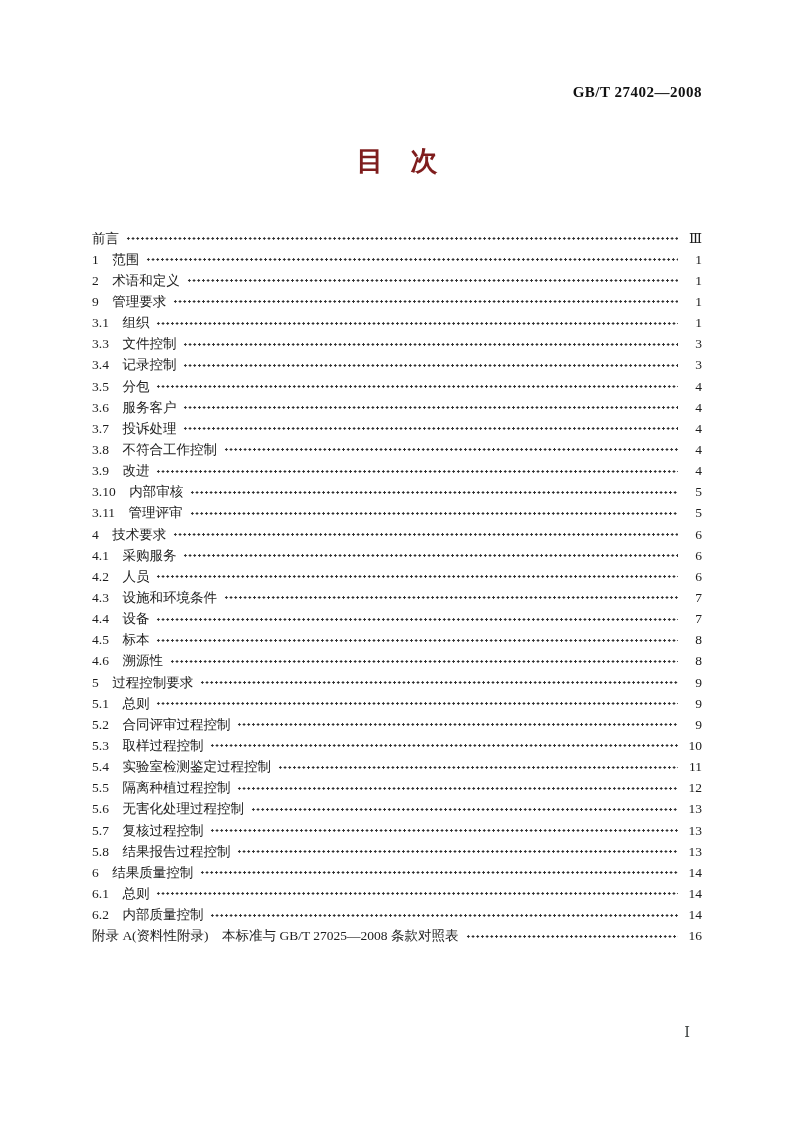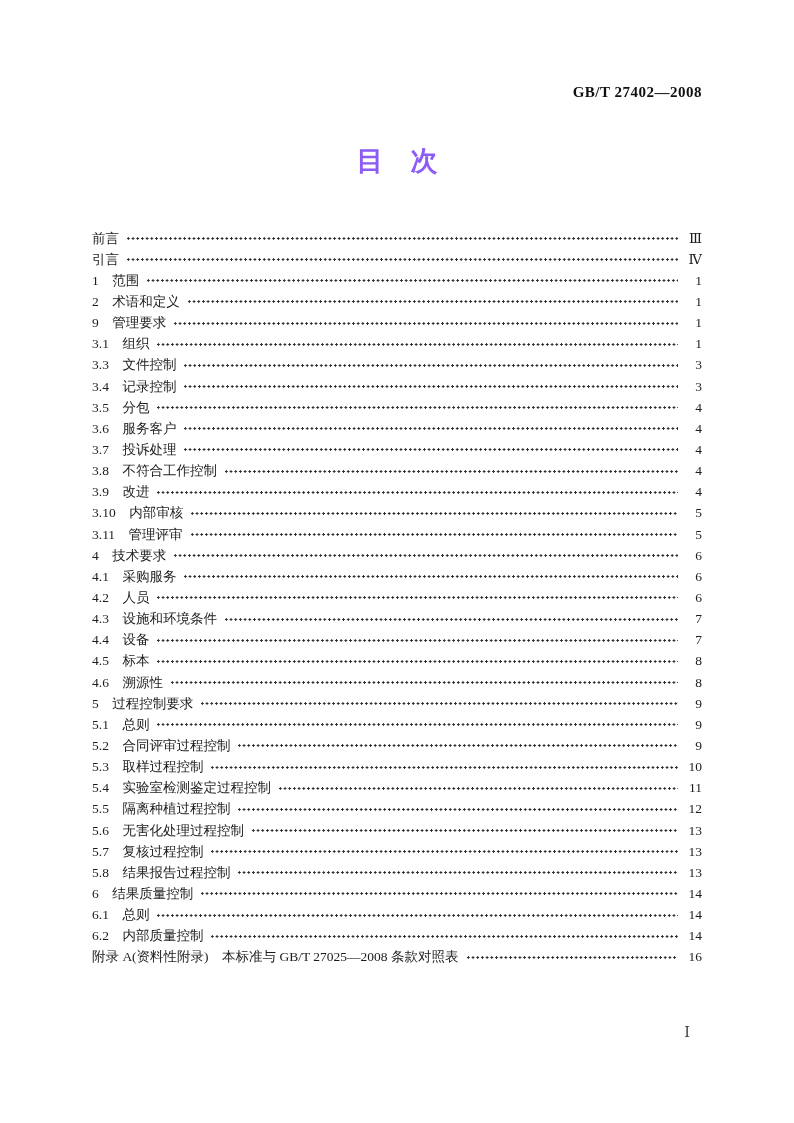--- a/index.html
+++ b/index.html
@@ -25,21 +25,21 @@
     white-space: pre;
   }
   .doc-title {
     position: absolute;
     top: 143px;
     left: 0;
     width: 100%;
     text-align: center;
     font-size: 27px;
     font-weight: bold;
-    color: #8b5cf6;
+    color: #7f1d1d;
     white-space: pre;
   }
   .toc {
     position: absolute;
     left: 88px;
     right: 88px;
     top: 212px;
     margin-top: 16px;
   }
   .toc-line {
@@ -85,25 +85,20 @@
 
   <div class="doc-title">目　次</div>
 
   <div class="toc">
       <div class="toc-line">
     <span class="toc-label">前言</span>
     <span class="toc-dots"></span>
     <span class="toc-page">Ⅲ</span>
   </div>
       <div class="toc-line">
-    <span class="toc-label">引言</span>
-    <span class="toc-dots"></span>
-    <span class="toc-page">Ⅳ</span>
-  </div>
-      <div class="toc-line">
     <span class="toc-label">1　范围</span>
     <span class="toc-dots"></span>
     <span class="toc-page">1</span>
   </div>
       <div class="toc-line">
     <span class="toc-label">2　术语和定义</span>
     <span class="toc-dots"></span>
     <span class="toc-page">1</span>
   </div>
       <div class="toc-line">

